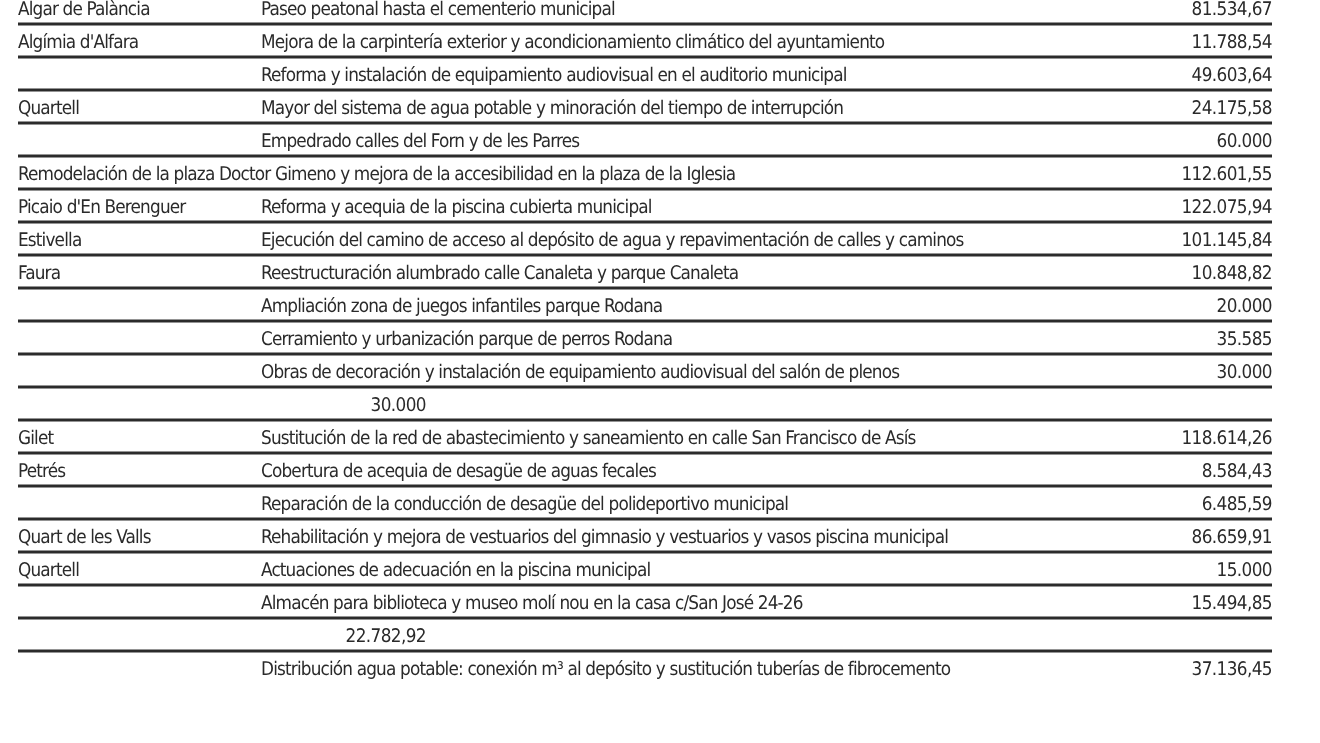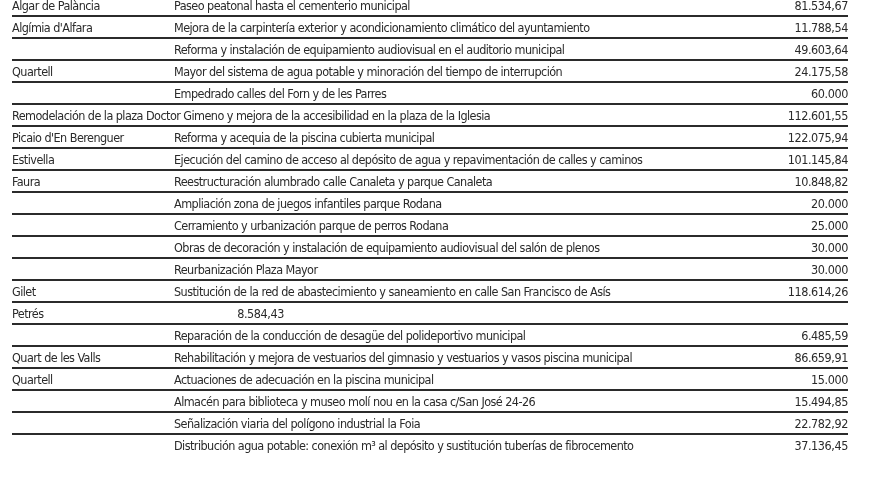--- a/index.html
+++ b/index.html
@@ -69,39 +69,39 @@
       <div class="c3">10.848,82</div>
     </div>
     <div class="row">
       <div class="c1"></div>
       <div class="c2">Ampliación zona de juegos infantiles parque Rodana</div>
       <div class="c3">20.000</div>
     </div>
     <div class="row">
       <div class="c1"></div>
       <div class="c2">Cerramiento y urbanización parque de perros Rodana</div>
-      <div class="c3">25.000</div>
+      <div class="c3">35.585</div>
     </div>
     <div class="row">
       <div class="c1"></div>
       <div class="c2">Obras de decoración y instalación de equipamiento audiovisual del salón de plenos</div>
       <div class="c3">30.000</div>
     </div>
     <div class="row">
       <div class="c1"></div>
-      <div class="c2">Reurbanización Plaza Mayor</div>
       <div class="c3">30.000</div>
     </div>
     <div class="row">
       <div class="c1">Gilet</div>
       <div class="c2">Sustitución de la red de abastecimiento y saneamiento en calle San Francisco de Asís</div>
       <div class="c3">118.614,26</div>
     </div>
     <div class="row">
       <div class="c1">Petrés</div>
+      <div class="c2">Cobertura de acequia de desagüe de aguas fecales</div>
       <div class="c3">8.584,43</div>
     </div>
     <div class="row">
       <div class="c1"></div>
       <div class="c2">Reparación de la conducción de desagüe del polideportivo municipal</div>
       <div class="c3">6.485,59</div>
     </div>
     <div class="row">
       <div class="c1">Quart de les Valls</div>
       <div class="c2">Rehabilitación y mejora de vestuarios del gimnasio y vestuarios y vasos piscina municipal</div>
@@ -112,21 +112,20 @@
       <div class="c2">Actuaciones de adecuación en la piscina municipal</div>
       <div class="c3">15.000</div>
     </div>
     <div class="row">
       <div class="c1"></div>
       <div class="c2">Almacén para biblioteca y museo molí nou en la casa c/San José 24-26</div>
       <div class="c3">15.494,85</div>
     </div>
     <div class="row">
       <div class="c1"></div>
-      <div class="c2">Señalización viaria del polígono industrial la Foia</div>
       <div class="c3">22.782,92</div>
     </div>
     <div class="row last">
       <div class="c1"></div>
       <div class="c2">Distribución agua potable: conexión m³ al depósito y sustitución tuberías de fibrocemento</div>
       <div class="c3">37.136,45</div>
     </div>
   </div>
 
 </body></html>

